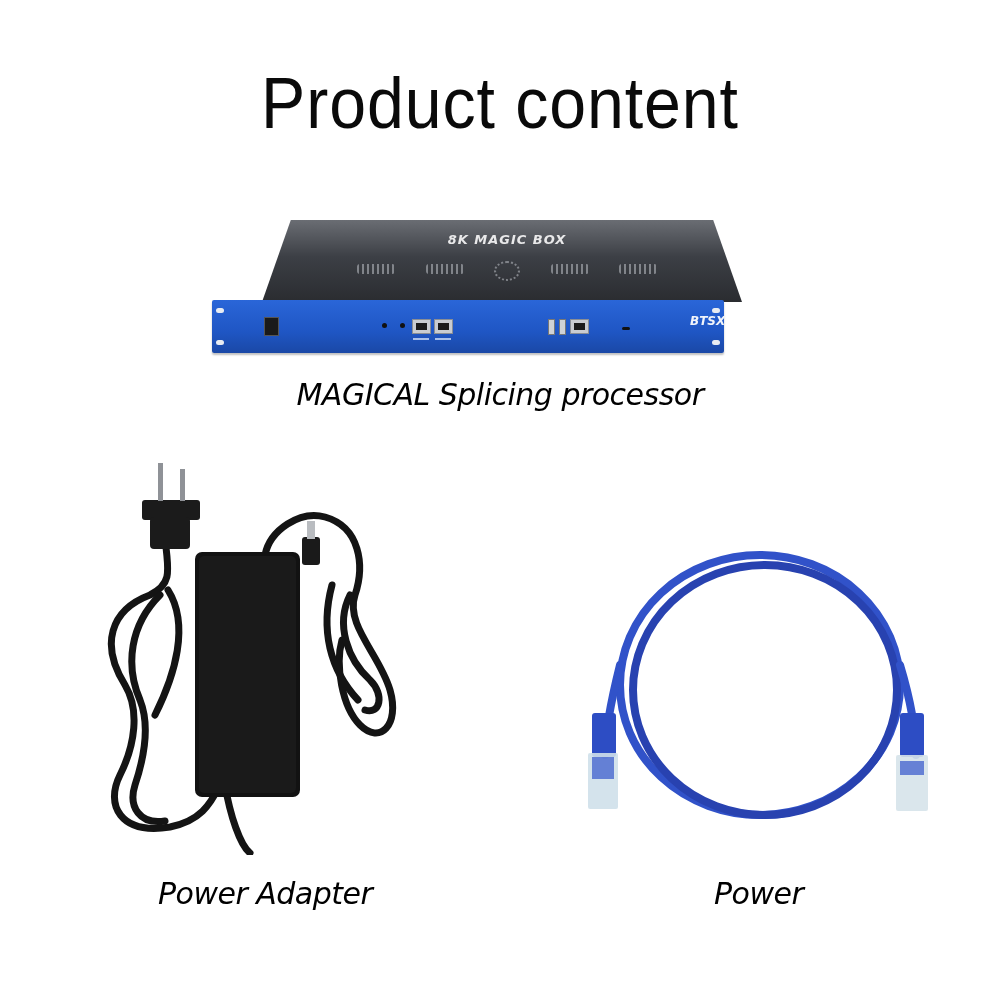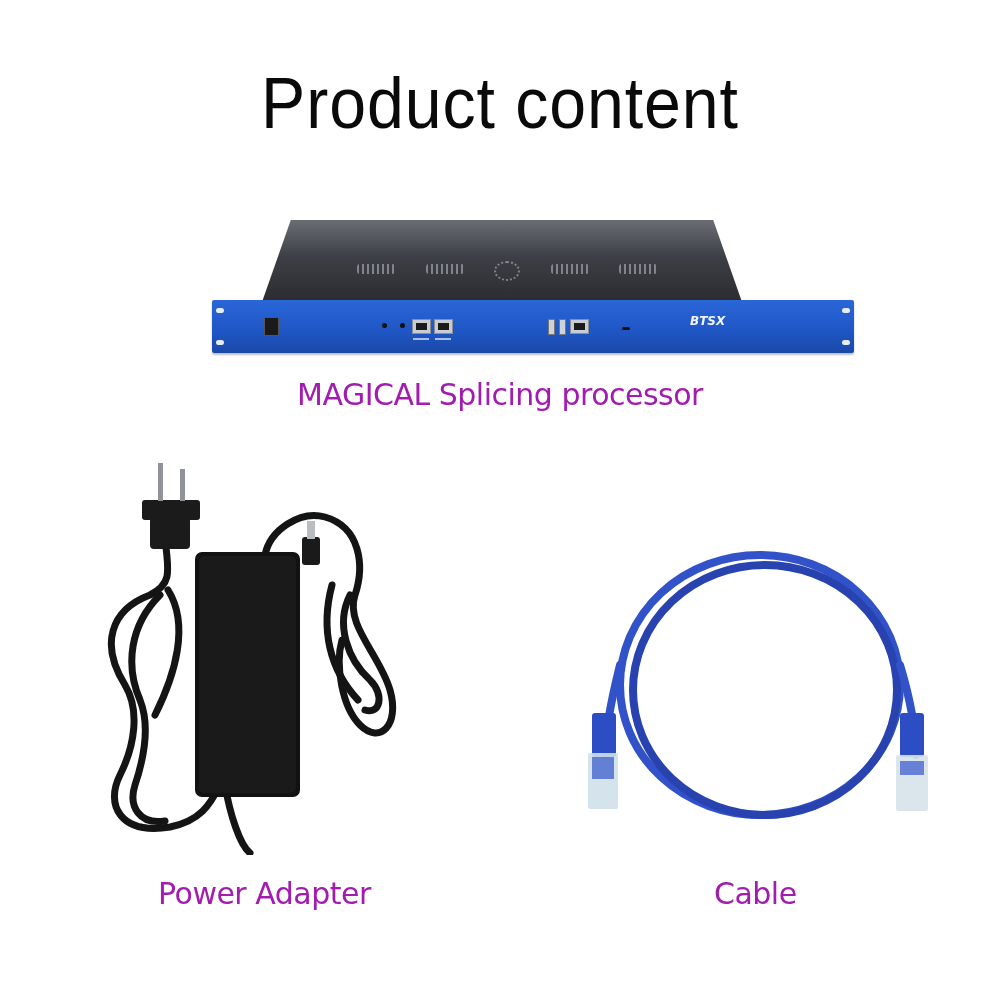--- a/index.html
+++ b/index.html
@@ -1,32 +1,32 @@
 <!DOCTYPE html>
 <html><head>
 <meta charset="utf-8">
 <style>
   html, body { margin: 0; padding: 0; background: #ffffff; }
   body { width: 1000px; height: 1000px; position: relative; overflow: hidden; font-family: "DejaVu Sans", sans-serif; }
   .title { position: absolute; top: 62px; left: 0; width: 1000px; text-align: center; font-family: "Liberation Sans", sans-serif; font-size: 72px; color: #0a0a0a; letter-spacing: 1px; transform: scaleX(0.92); }
-  .caption { position: absolute; font-family: "DejaVu Sans", sans-serif; color: #a21caf; font-size: 29px; letter-spacing: -0.5px; }
+  .caption { position: absolute; font-family: "DejaVu Sans", sans-serif; color: #000000; font-size: 29px; letter-spacing: -0.5px; font-style: italic; }
   .cap-main { top: 377px; left: 0; width: 1000px; text-align: center; font-size: 30px; }
   .cap-power { top: 876px; left: 134px; font-size: 30px; margin-left: 24px; }
   .cap-cable { top: 876px; left: 714px; font-size: 30px; }
 
   
   .device { position: absolute; left: 212px; top: 220px; width: 590px; height: 135px; }
   .device-top { position: absolute; left: 50px; top: 0; width: 480px; height: 82px;
     background: linear-gradient(180deg, #6a6d73 0%, #3c3f45 45%, #2a2c30 100%);
     clip-path: polygon(6% 0, 94% 0, 100% 100%, 0 100%); }
   .device-label { position: absolute; left: 0; top: 12px; width: 590px; text-align: center; color: #e9e9ea; font-family: "DejaVu Sans", sans-serif; font-weight: bold; font-size: 13px; letter-spacing: 1px; font-style: italic; }
   .device-icons { position: absolute; top: 44px; left: 145px; width: 300px; display: flex; justify-content: space-between; }
   .dev-icon { width: 38px; height: 10px; border-radius: 3px; background: repeating-linear-gradient(90deg, #9a9da3 0 2px, transparent 2px 5px); opacity: 0.75; }
   .dev-icon.round { width: 22px; height: 16px; border-radius: 50%; background: none; border: 2px dotted #9a9da3; margin-top: -3px; }
-  .device-front { position: absolute; left: 0; top: 80px; width: 642px; height: 53px; background: linear-gradient(180deg, #2a66d8 0%, #1f56c4 60%, #1a48a6 100%); border-radius: 2px; box-shadow: 0 2px 2px rgba(0,0,0,0.25); }
+  .device-front { position: absolute; left: 0; top: 80px; width: 512px; height: 53px; background: linear-gradient(180deg, #2a66d8 0%, #1f56c4 60%, #1a48a6 100%); border-radius: 2px; box-shadow: 0 2px 2px rgba(0,0,0,0.25); }
   .rack-ear { position: absolute; width: 8px; height: 5px; background: #e8ecf2; border-radius: 3px; }
   .switch { position: absolute; left: 52px; top: 17px; width: 13px; height: 17px; background: #1a1a1a; border: 1px solid #555; }
   .jack { position: absolute; top: 23px; width: 5px; height: 5px; border-radius: 50%; background: #111; }
   .rj45 { position: absolute; top: 19px; width: 17px; height: 13px; background: #c9ccd1; border: 1px solid #8a8e95; }
   .rj45::after { content: ""; position: absolute; left: 3px; top: 3px; width: 11px; height: 7px; background: #1b1b1b; }
   .usb { position: absolute; top: 19px; width: 5px; height: 14px; background: #cfd2d6; border: 1px solid #777; }
   .usbc { position: absolute; top: 27px; width: 8px; height: 3px; background: #111; border-radius: 2px; }
   .brand { position: absolute; left: 478px; top: 14px; color: #f1f4fa; font-family: "DejaVu Sans", sans-serif; font-weight: bold; font-style: italic; font-size: 12px; }
   .port-label { position: absolute; top: 38px; width: 16px; height: 2px; background: #a9bfe9; }
 
@@ -35,20 +35,21 @@
   
   .cable { position: absolute; left: 560px; top: 535px; width: 400px; height: 310px; }
 </style>
 </head>
 <body>
 
 <div class="title">Product content</div>
 
 <div class="device">
   <div class="device-top"></div>
+  <div class="device-label">8K MAGIC BOX</div>
   <div class="device-icons">
     <span class="dev-icon"></span>
     <span class="dev-icon"></span>
     <span class="dev-icon round"></span>
     <span class="dev-icon"></span>
     <span class="dev-icon"></span>
   </div>
   <div class="device-front">
     <span class="rack-ear" style="left:4px;top:8px"></span>
     <span class="rack-ear" style="left:4px;top:40px"></span>
@@ -111,13 +112,13 @@
     <rect x="28" y="218" width="30" height="56" rx="2" fill="#cfe0ea" opacity="0.9"></rect>
     <rect x="32" y="222" width="22" height="22" fill="#3556cc" opacity="0.7"></rect>
 
     <rect x="340" y="178" width="24" height="44" rx="3" fill="#2d4dc4"></rect>
     <rect x="336" y="220" width="32" height="56" rx="2" fill="#d6e3ea" opacity="0.9"></rect>
     <rect x="340" y="226" width="24" height="14" fill="#3556cc" opacity="0.7"></rect>
   </svg>
 </div>
 
 <div class="caption cap-power">Power Adapter</div>
-<div class="caption cap-cable">Cable</div>
+<div class="caption cap-cable">Power</div>
 
 </body></html>

